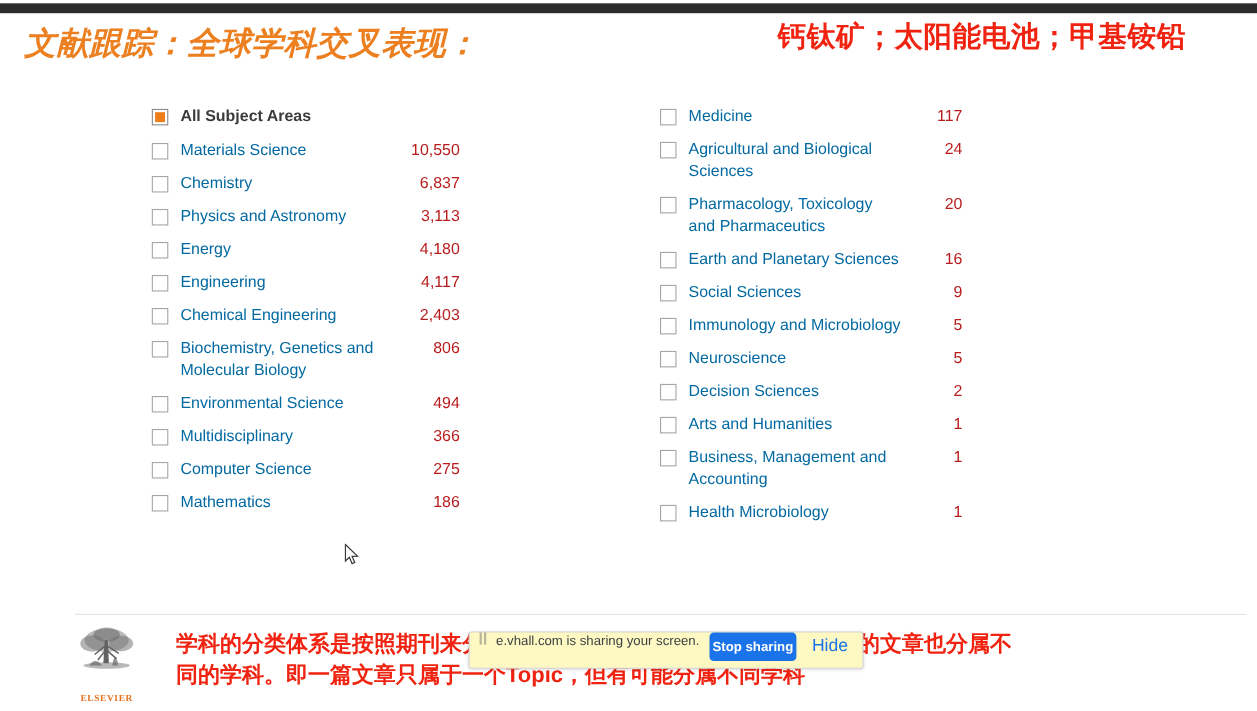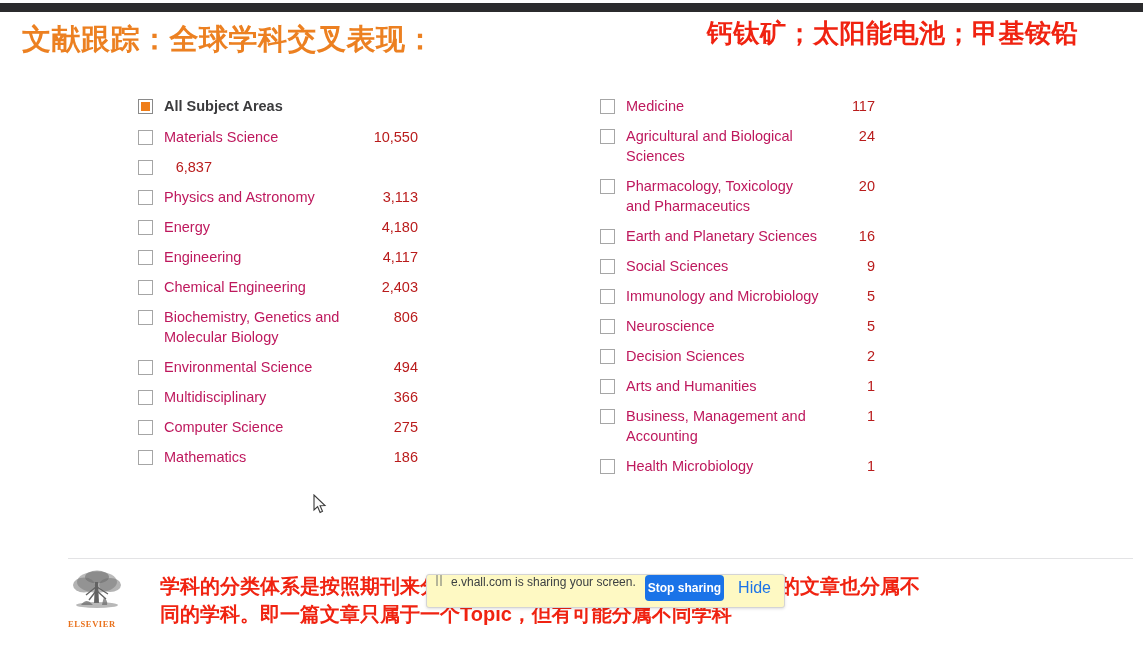--- a/index.html
+++ b/index.html
@@ -27,20 +27,21 @@
 
   
   .title-left {
     position: absolute;
     left: 22px; top: 20px;
     font-size: 29px;
     font-weight: bold;
     color: #ec8021;
     letter-spacing: 0.5px;
     white-space: nowrap;
+    font-style: italic;
   }
   .title-right {
     position: absolute;
     left: 707px; top: 16px;
     font-size: 26px;
     font-weight: bold;
     color: #f02311;
     letter-spacing: 0.5px;
     white-space: nowrap;
   }
@@ -77,21 +78,21 @@
     content: "";
     position: absolute;
     left: 2px; top: 2px;
     width: 9px; height: 9px;
     background: #ef7d19;
   }
 
   .subj-label {
     flex: 1 1 auto;
     font-size: 14.5px;
-    color: #be185d;
+    color: #0369a1;
     line-height: 20px;
     padding-right: 6px;
   }
   .subj-label.bold {
     font-weight: bold;
     color: #3b3b3d;
   }
   .subj-count {
     flex: 0 0 auto;
     font-size: 14.5px;
@@ -122,21 +123,22 @@
     position: absolute;
     left: 68px; top: 569px;
     width: 58px; height: 56px;
   }
   .logo svg { display: block; }
   .logo-word {
     font-family: "Liberation Serif", serif;
     font-size: 8.5px;
     letter-spacing: 0.6px;
     color: #e9711c;
-    margin-top: 6px;
+    text-align: center;
+    margin-top: 16px;
     font-weight: bold;
   }
 
   
   .note {
     position: absolute;
     left: 160px; top: 572px;
     width: 900px;
     font-size: 20px;
     line-height: 28px;
@@ -214,20 +216,21 @@
         <span class="subj-label bold">All Subject Areas</span>
         <span class="subj-count"></span>
       </div>
       <div class="subj-row">
         <span class="cbox"></span>
         <span class="subj-label">Materials Science</span>
         <span class="subj-count">10,550</span>
       </div>
       <div class="subj-row">
         <span class="cbox"></span>
+        <span class="subj-label">Chemistry</span>
         <span class="subj-count">6,837</span>
       </div>
       <div class="subj-row">
         <span class="cbox"></span>
         <span class="subj-label">Physics and Astronomy</span>
         <span class="subj-count">3,113</span>
       </div>
       <div class="subj-row">
         <span class="cbox"></span>
         <span class="subj-label">Energy</span>

